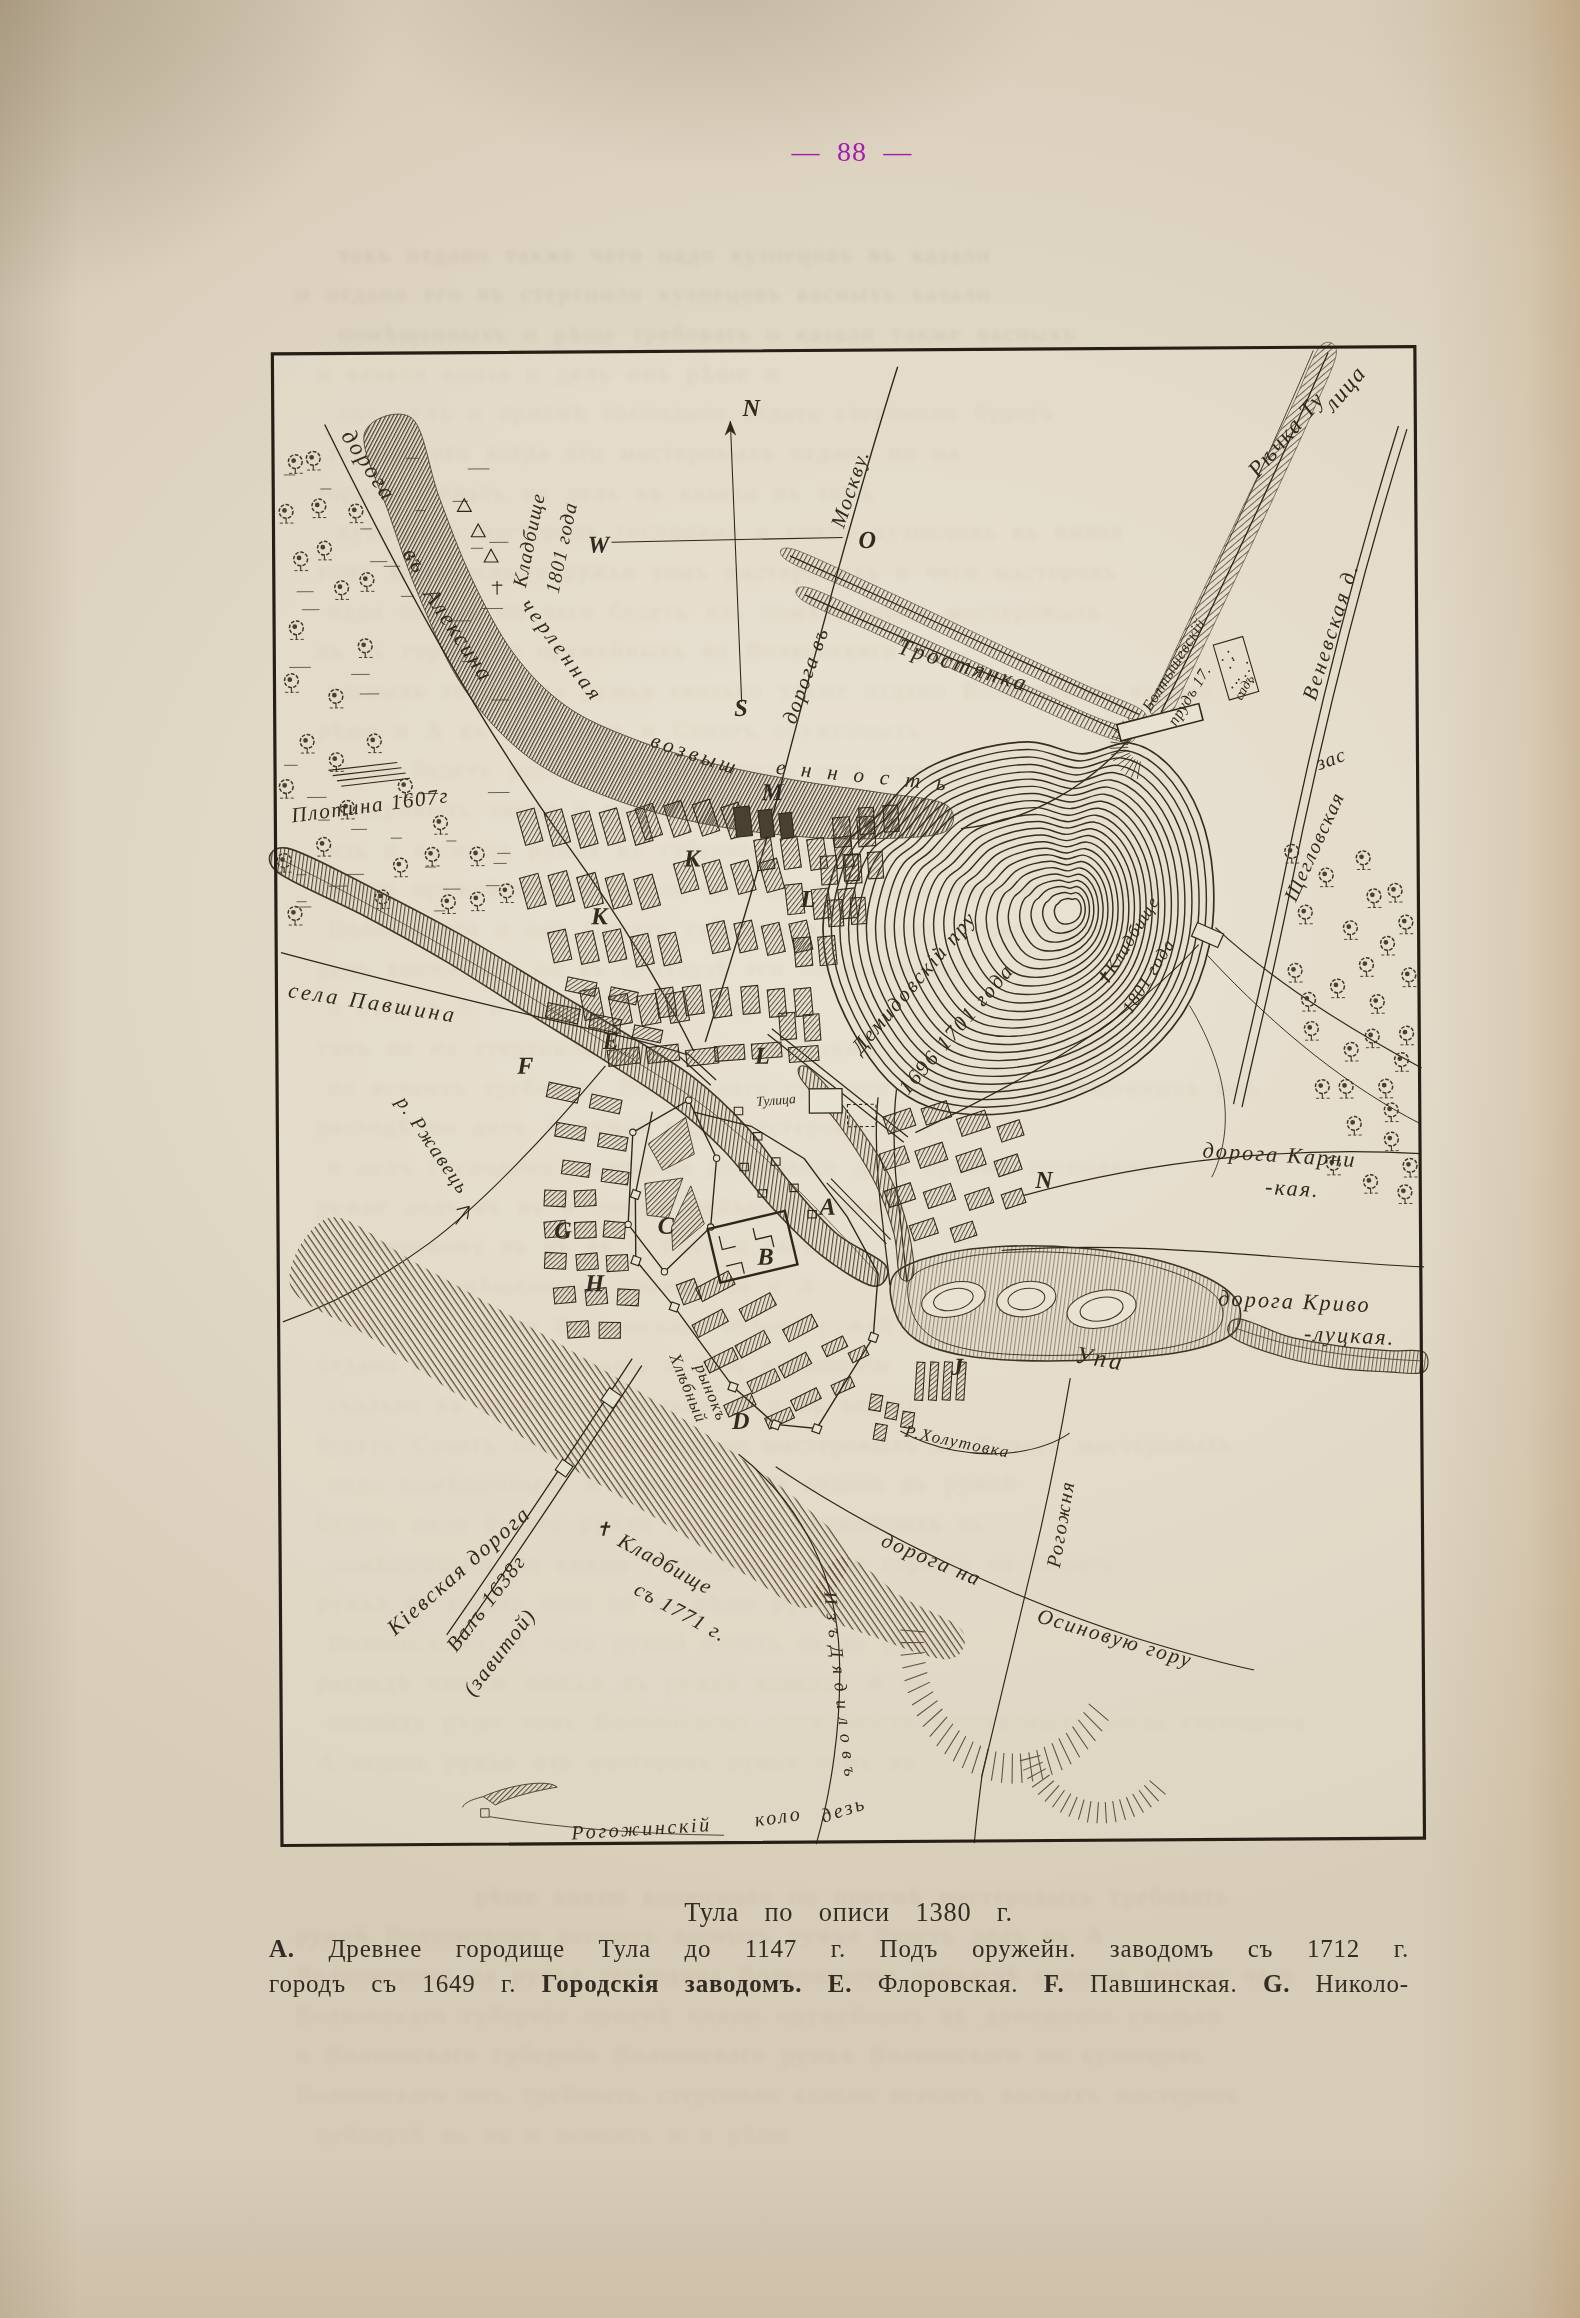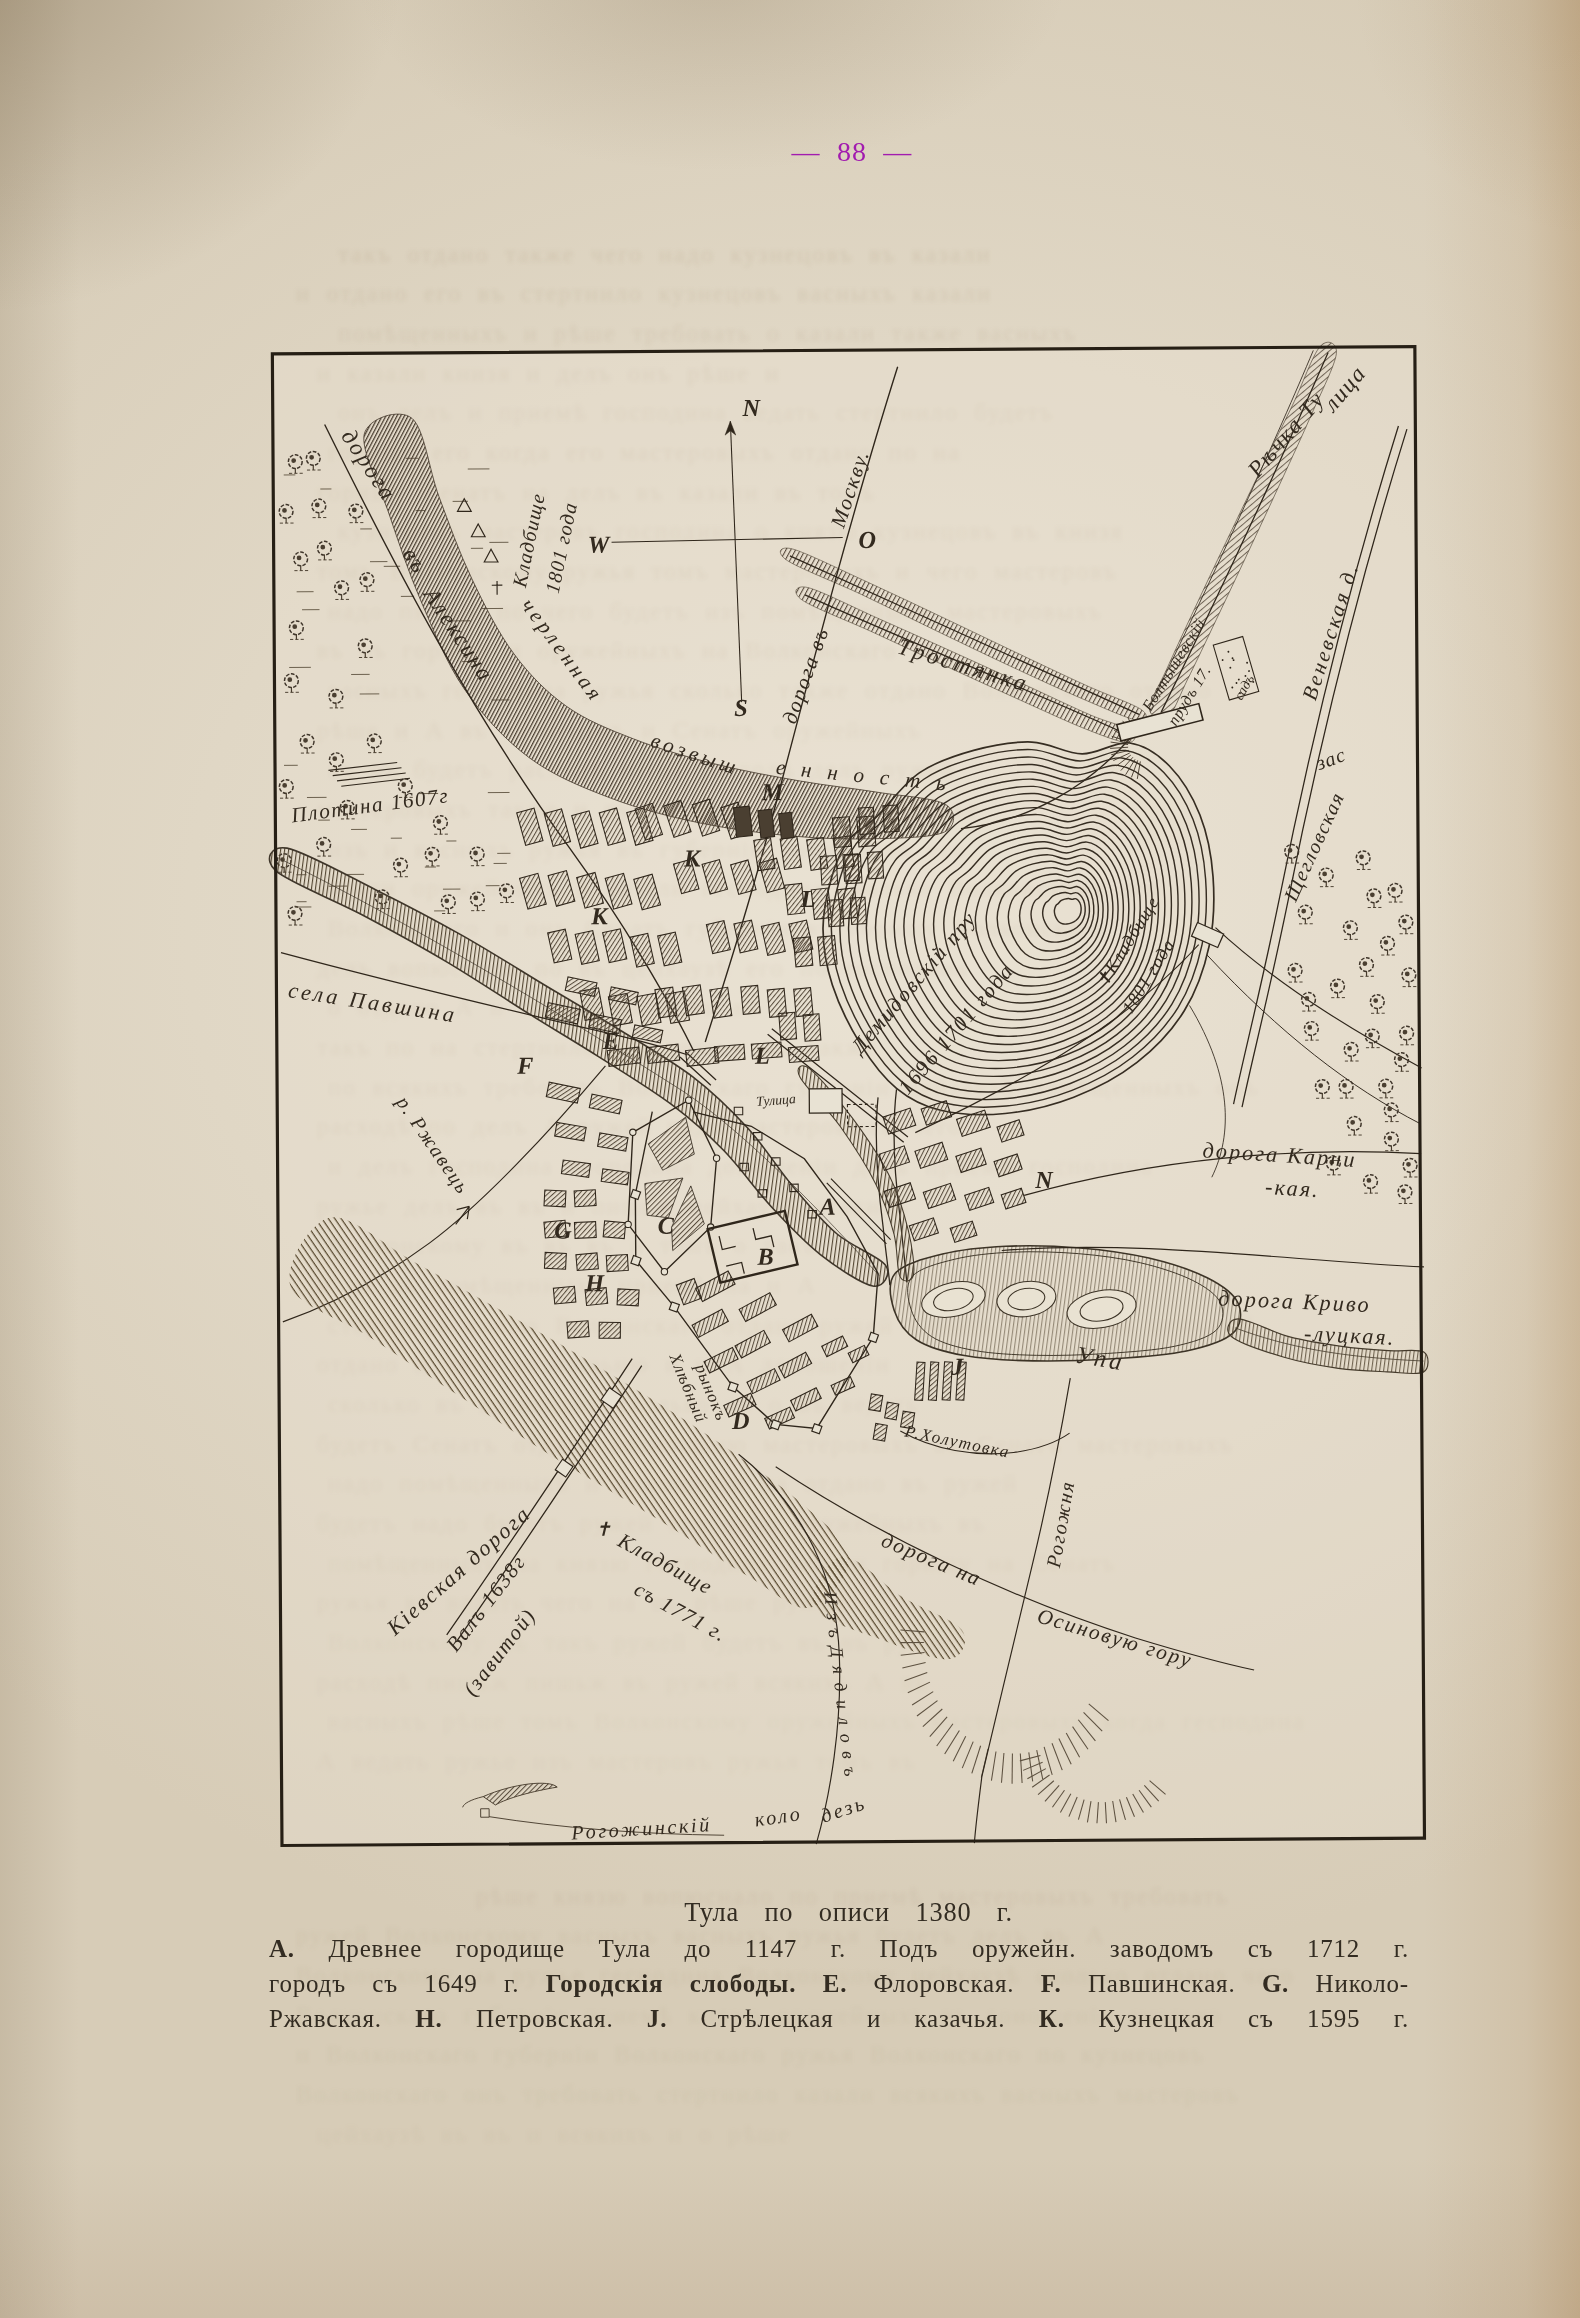--- a/index.html
+++ b/index.html
@@ -758,15 +758,14 @@
 <text x="1548" y="3446" transform="rotate(-18.0 1548 3446)" font-family="Liberation Serif" font-size="38" font-style="italic" font-weight="normal" fill="#332a1f" text-anchor="start" letter-spacing="5">дезь</text>
 
 <rect x="524" y="662" width="2160" height="2820" fill="none" stroke="#261f15" stroke-width="6"></rect>
 </g>
 </svg>
 
 <div class="cap">Тула по описи 1380 г.</div>
 
 <div class="leg">
 <div class="j"><b>А.</b> Древнее городище Тула до 1147 г. Подъ оружейн. заводомъ съ 1712 г.</div>
-<div class="j">городъ съ 1649 г. <b>Городскія слободы.</b> <b>Е.</b> Флоровская. <b>F.</b> Павшинская. <b>G.</b> Николо-</div>
-<div class="j">Ржавская. <b>Н.</b> Петровская. <b>J.</b> Стрѣлецкая и казачья. <b>К.</b> Кузнецкая съ 1595 г.</div>
+<div class="j">городъ съ 1649 г. <b>Городскія заводомъ.</b> <b>Е.</b> Флоровская. <b>F.</b> Павшинская. <b>G.</b> Николо-</div>
 </div>
 
 </body></html>

